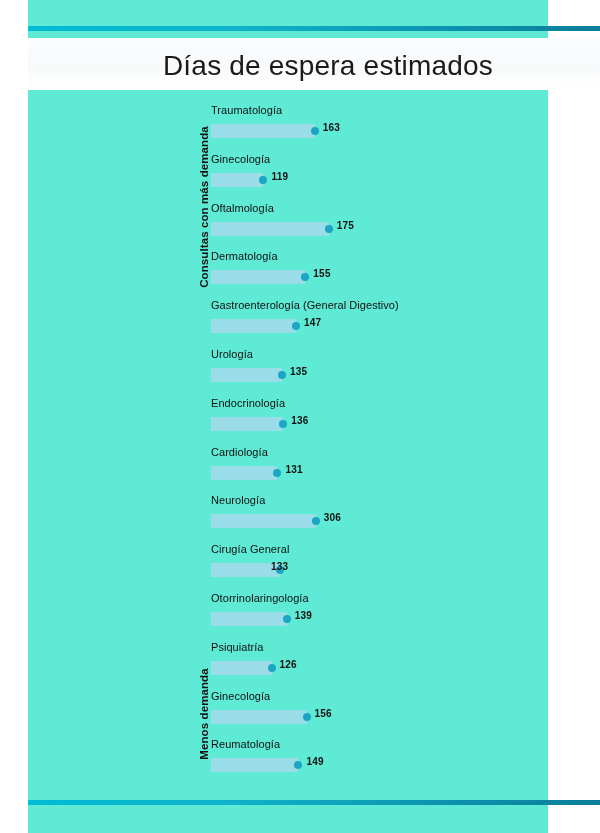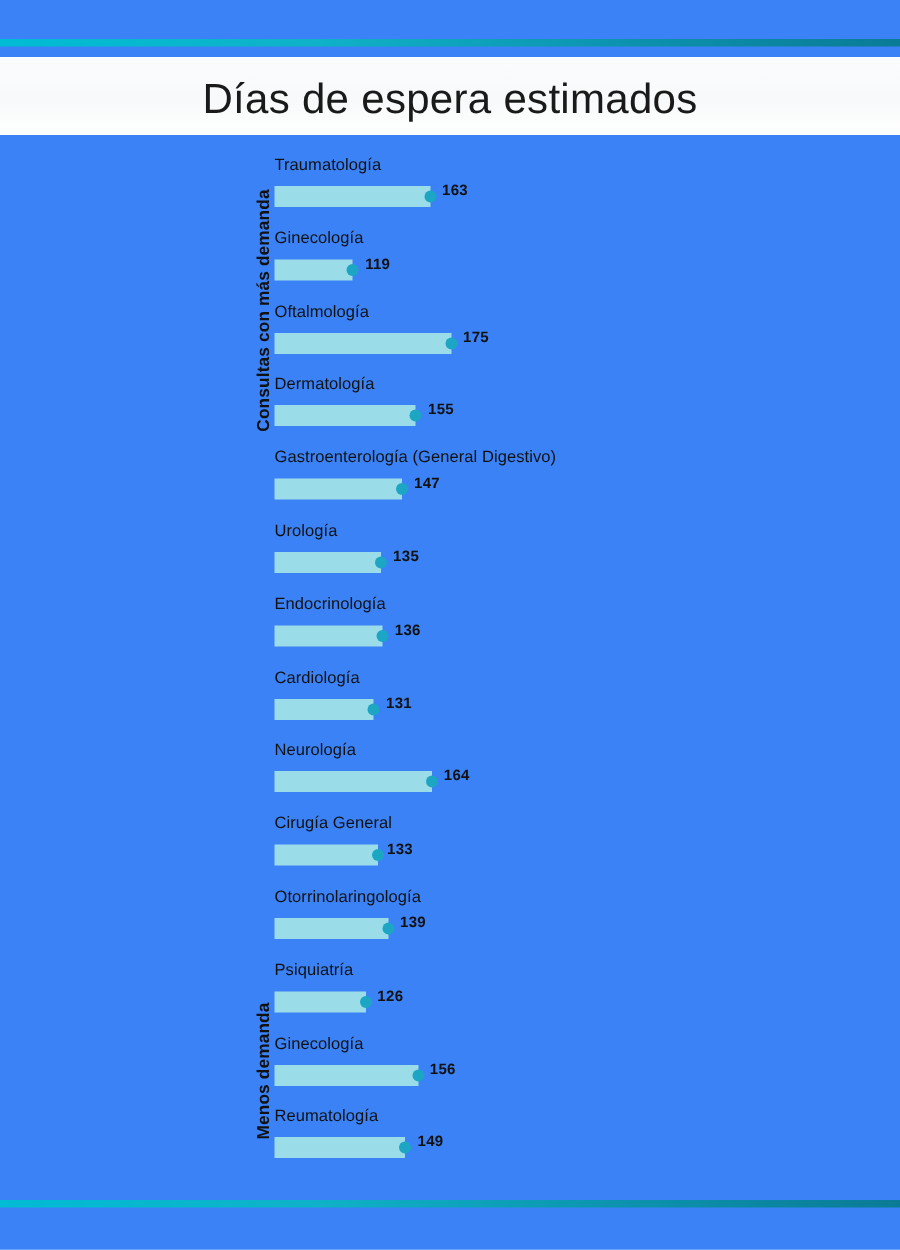--- a/index.html
+++ b/index.html
@@ -10,24 +10,25 @@
     width: 600px;
     height: 833px;
     background: #ffffff;
     font-family: "Liberation Sans", sans-serif;
     overflow: hidden;
     position: relative;
   }
 
   .page {
     position: relative;
-    width: 600px;
+    width: 520px;
     height: 833px;
     box-sizing: border-box;
-    background: #3b82f6;
+    background: #5eead4;
+    margin-left: 28px;
   }
 
   .rule {
     position: absolute;
     left: 0;
     width: 600px;
     height: 5px;
     background: linear-gradient(90deg, #00BCD4 0%, #0FB2C8 35%, #0C92AE 70%, #0A7B96 100%);
   }
   .rule-top { top: 26px; }
@@ -215,29 +216,29 @@
             <div class="bar" style="width: 66.405px; background: rgb(155, 220, 233);"></div>
             <div class="dot" style="left: 62.405px; background: rgb(28, 166, 196);"></div>
             <div class="value" style="left: 74.405px;">131</div>
           </div>
         </div>
         <div class="row" style="top: 390.4px;">
           <div class="row-label">Neurología</div>
           <div class="bar-track" style="width: 164.85px;">
             <div class="bar" style="width: 104.85px; background: rgb(155, 220, 233);"></div>
             <div class="dot" style="left: 100.85px; background: rgb(28, 166, 196);"></div>
-            <div class="value" style="left: 112.85px;">164</div>
+            <div class="value" style="left: 112.85px;">306</div>
           </div>
         </div>
         <div class="row" style="top: 439.2px;">
           <div class="row-label">Cirugía General</div>
           <div class="bar-track" style="width: 128.735px;">
             <div class="bar" style="width: 68.735px; background: rgb(155, 220, 233);"></div>
             <div class="dot" style="left: 64.735px; background: rgb(28, 166, 196);"></div>
-            <div class="value" style="left: 75px;">133</div>
+            <div class="value" style="left: 60px;">133</div>
           </div>
         </div>
         <div class="row" style="top: 488px;">
           <div class="row-label">Otorrinolaringología</div>
           <div class="bar-track" style="width: 135.725px;">
             <div class="bar" style="width: 75.725px; background: rgb(155, 220, 233);"></div>
             <div class="dot" style="left: 71.725px; background: rgb(28, 166, 196);"></div>
             <div class="value" style="left: 83.725px;">139</div>
           </div>
         </div>

